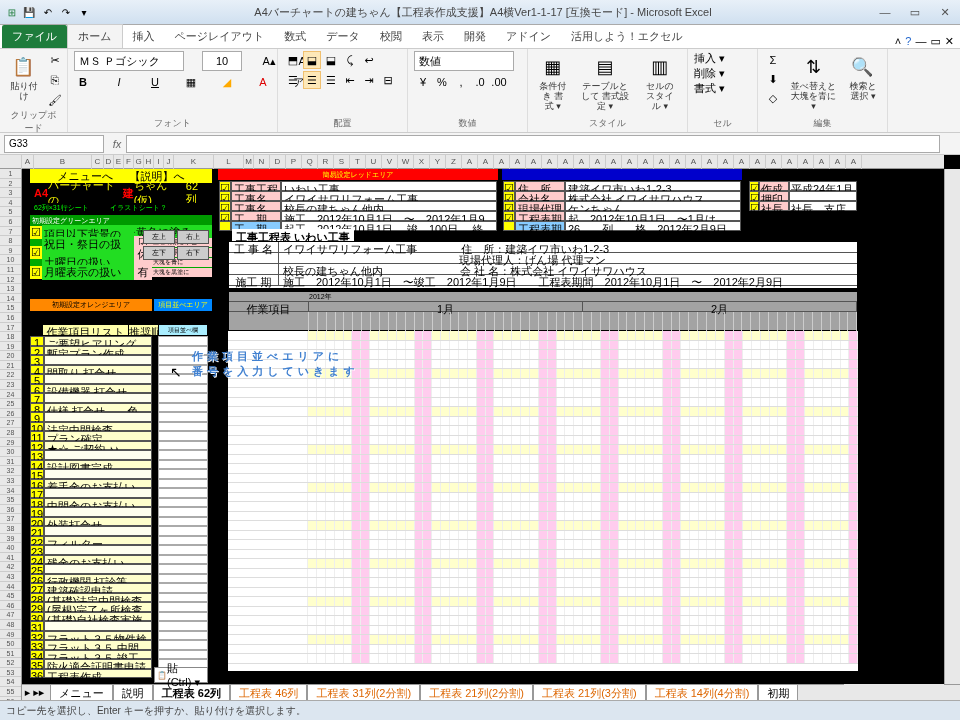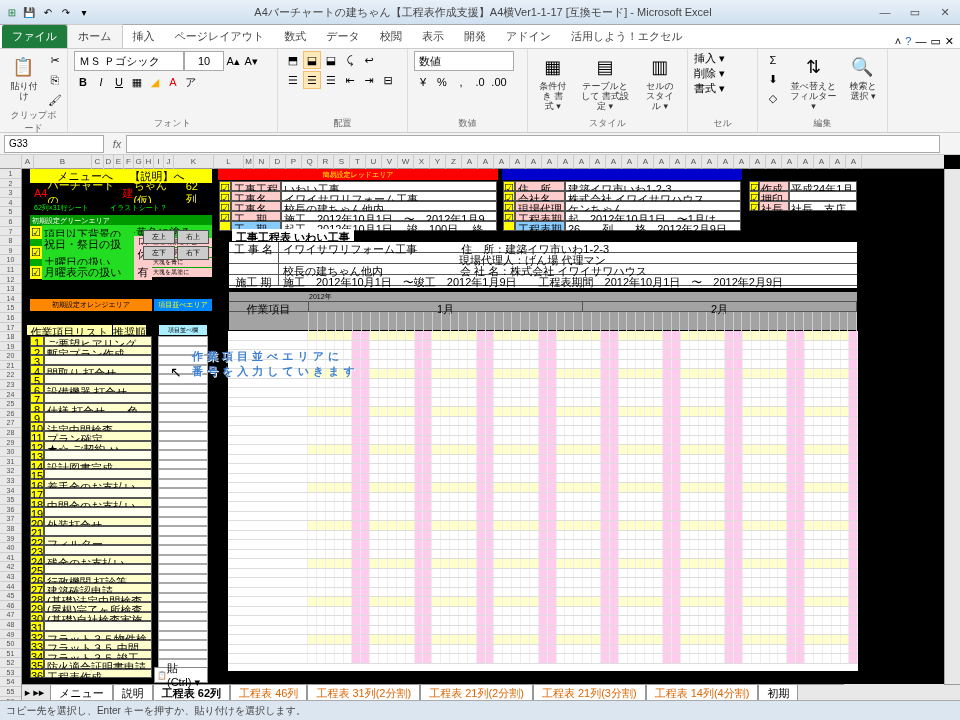--- a/index.html
+++ b/index.html
@@ -16,49 +16,49 @@
 .tabs .tab.active{background:#f4f4f4;border:1px solid #ccc;border-bottom:none}
 .tabs .help{margin-left:auto;display:flex;gap:4px;padding-right:6px}
 .ribbon{height:84px;background:#f4f4f4;border-bottom:1px solid #ccc;display:flex}
 .rgroup{border-right:1px solid #ddd;padding:2px 6px;display:flex;flex-direction:column;justify-content:space-between}
 .rgroup .label{text-align:center;font-size:9px;color:#666;margin-top:auto}
 .rgroup .controls{display:flex;gap:4px;align-items:flex-start;height:64px}
 .bigbtn{display:flex;flex-direction:column;align-items:center;gap:1px;padding:2px 4px}
 .bigbtn .ic{width:28px;height:28px;display:flex;align-items:center;justify-content:center;font-size:18px}
 .bigbtn .lbl{font-size:9px;color:#333;text-align:center;line-height:1.1}
 .fontbox{display:flex;flex-direction:column;gap:2px}
-.fontrow{display:flex;gap:0;align-items:center}
+.fontrow{display:flex;gap:18px;align-items:center}
 .fontsel{width:110px;height:20px;border:1px solid #aaa;background:#fff;padding:0 4px;font-size:11px}
 .sizesel{width:40px;height:20px;border:1px solid #aaa;background:#fff;padding:0 4px;text-align:center}
 .smbtn{width:18px;height:18px;border:1px solid transparent;display:flex;align-items:center;justify-content:center;font-size:11px}
 .alignrow{display:flex;gap:1px}
 .fmlbar{height:22px;background:#f4f4f4;border-bottom:1px solid #ccc;display:flex;align-items:center}
 .namebox{width:100px;height:18px;border:1px solid #aaa;background:#fff;margin:0 4px;padding:0 4px;font-size:10px}
 .fxlabel{width:18px;text-align:center;font-style:italic;color:#666}
 .fmlinput{flex:1;height:18px;border:1px solid #aaa;background:#fff;margin-right:20px}
 .sheet{position:relative;height:545px;background:#000;overflow:hidden}
 .colhdr{position:absolute;top:0;left:0;right:16px;height:14px;background:#e8e8e8;display:flex;border-bottom:1px solid #999;z-index:5}
 .colhdr .ch{border-right:1px solid #ccc;text-align:center;font-size:8px;color:#555;height:14px;line-height:13px}
 .rowhdr{position:absolute;top:14px;left:0;width:22px;background:#e8e8e8;border-right:1px solid #999;z-index:5}
 .rowhdr .rh{height:9.6px;border-bottom:1px solid #ccc;text-align:center;font-size:7px;color:#555;line-height:9px}
 .content{position:absolute;top:14px;left:22px;right:16px;bottom:16px;background:#000}
 .panel-menu{position:absolute;top:0;left:8px;width:182px;height:14px;background:#ff0;display:flex;align-items:center;justify-content:center;font-size:8px}
 .panel-title{position:absolute;top:14px;left:8px;width:182px;height:20px;background:#000;color:#ff0;font-size:9px;display:flex;align-items:center;padding:0 4px}
-.panel-title .red{color:#f00;font-weight:normal}
+.panel-title .red{color:#f00;font-weight:bold}
 .panel-sub{position:absolute;top:34px;left:8px;width:182px;height:11px;background:#000;color:#0f0;font-size:7px;padding:0 4px}
 .green-area{position:absolute;top:46px;left:8px;width:182px;background:#0a0}
 .green-area .hdr{background:#090;color:#fff;font-size:7px;padding:1px 2px;display:flex}
 .green-row{display:flex;height:10px;font-size:7px;align-items:center}
 .green-row .cb{width:12px;background:#ff0;text-align:center}
 .green-row .txt{flex:1;background:#2d2;padding:0 2px;color:#000}
 .green-row .cb2{width:18px;background:#fcc;text-align:center}
 .green-row .txt2{width:60px;background:#fcc;padding:0 1px;font-size:6px}
 .orange-area{position:absolute;top:130px;left:8px;width:122px;height:12px;background:#f80;color:#000;font-size:7px;text-align:center;line-height:12px}
 .blue-mini{position:absolute;top:130px;left:132px;width:58px;height:12px;background:#08f;color:#ff0;font-size:7px;text-align:center;line-height:12px}
-.task-hdr{position:absolute;top:155px;left:4px;width:122px;height:12px;background:#ffa;border:1px solid #000;display:flex;font-size:7px}
+.task-hdr{position:absolute;top:155px;left:20px;width:122px;height:12px;background:#ffa;border:1px solid #000;display:flex;font-size:7px}
 .task-hdr div{flex:1;text-align:center;border-right:1px solid #000}
 .task-list{position:absolute;top:167px;left:8px;width:122px}
 .task-row{display:flex;height:9.5px;font-size:7px}
 .task-row .n{width:14px;background:#ff0;text-align:center;border:1px solid #555}
 .task-row .t{flex:1;background:#ffc;padding:0 2px;border:1px solid #555}
 .task-row.empty .t{background:#ffe}
 .sort-col{position:absolute;top:155px;left:136px;width:50px}
 .sort-hdr{height:12px;background:#aef;border:1px solid #000;font-size:6px;text-align:center;line-height:11px}
 .sort-cell{height:9.5px;border:1px solid #aaa;background:#fff}
 .red-bar{position:absolute;top:0;left:196px;width:280px;height:11px;background:#f00;color:#ff0;font-size:7px;text-align:center;line-height:11px}
@@ -260,21 +260,21 @@
   <div class="rgroup" style="width:130px">
     <div class="controls">
       <div style="display:flex;flex-direction:column;gap:1px">
         <div class="smbtn">Σ</div>
         <div class="smbtn">⬇</div>
         <div class="smbtn">◇</div>
       </div>
       <div class="bigbtn">
           <div class="ic">⇅</div>
           <div class="lbl">並べ替えと
-フィルター ▾</div>
+大塊を青に ▾</div>
         </div>
       <div class="bigbtn">
           <div class="ic">🔍</div>
           <div class="lbl">検索と
 選択 ▾</div>
         </div>
     </div>
     <div class="label">編集</div>
   </div>
 </div>

